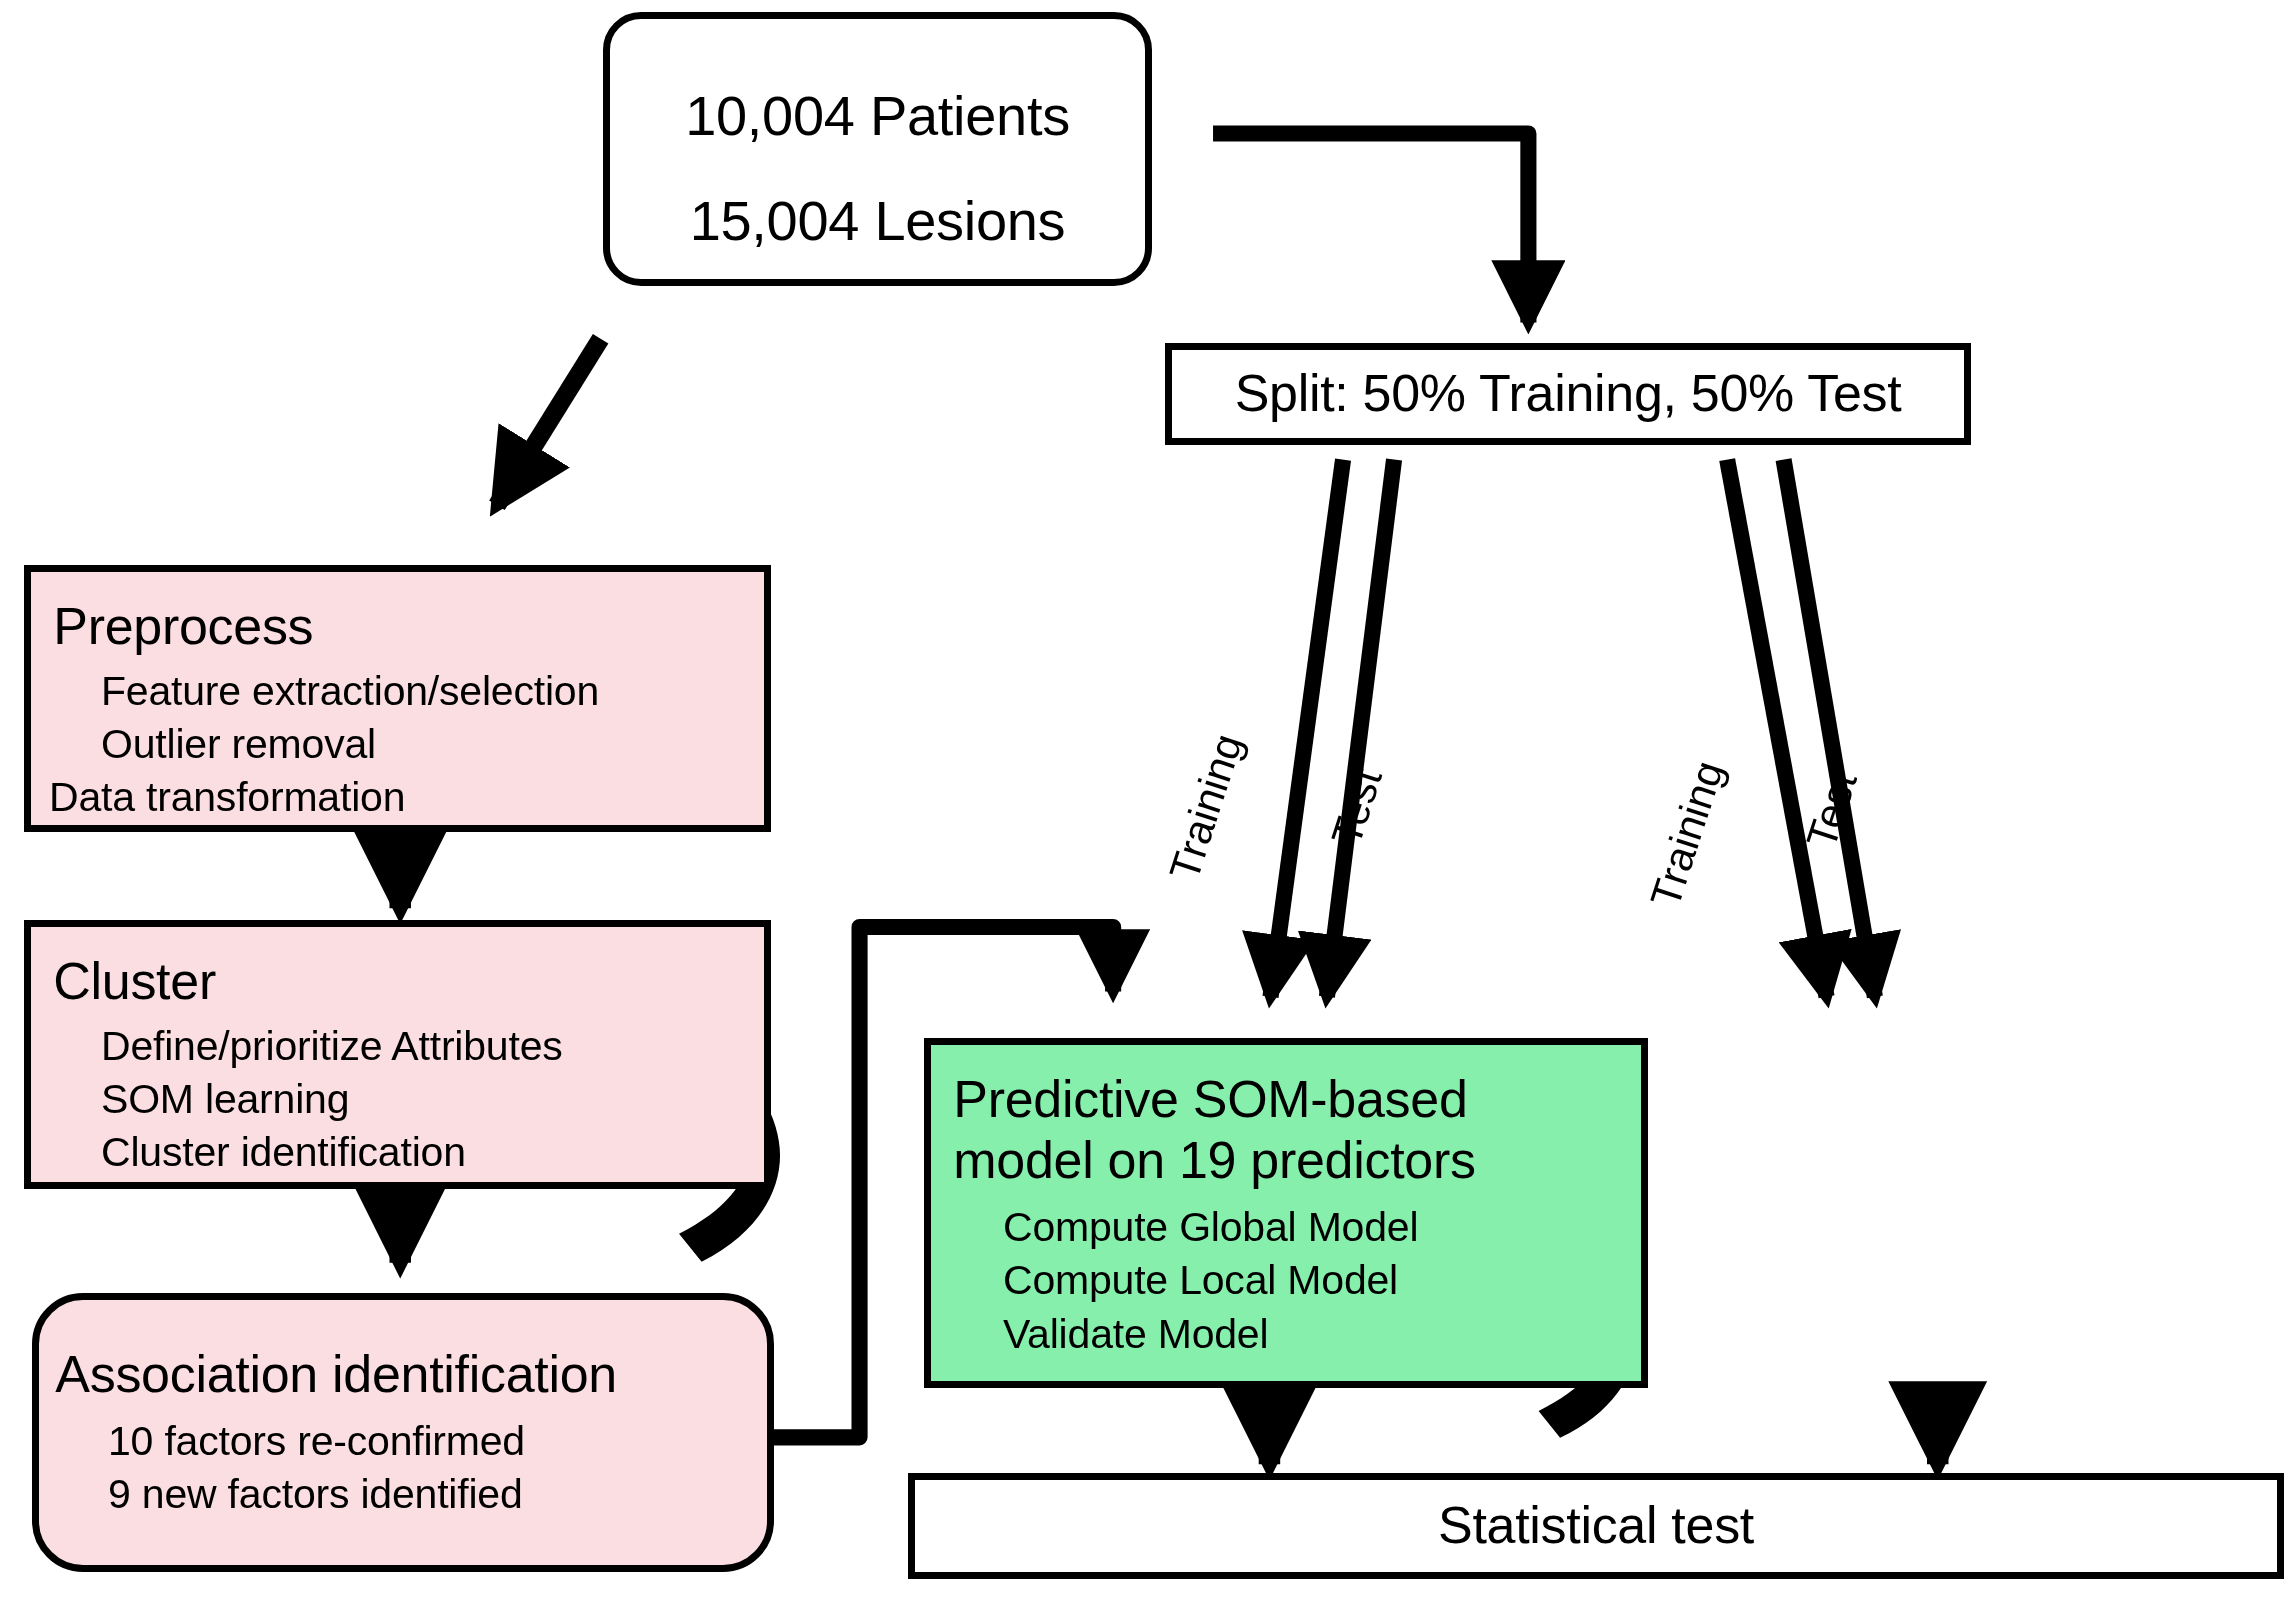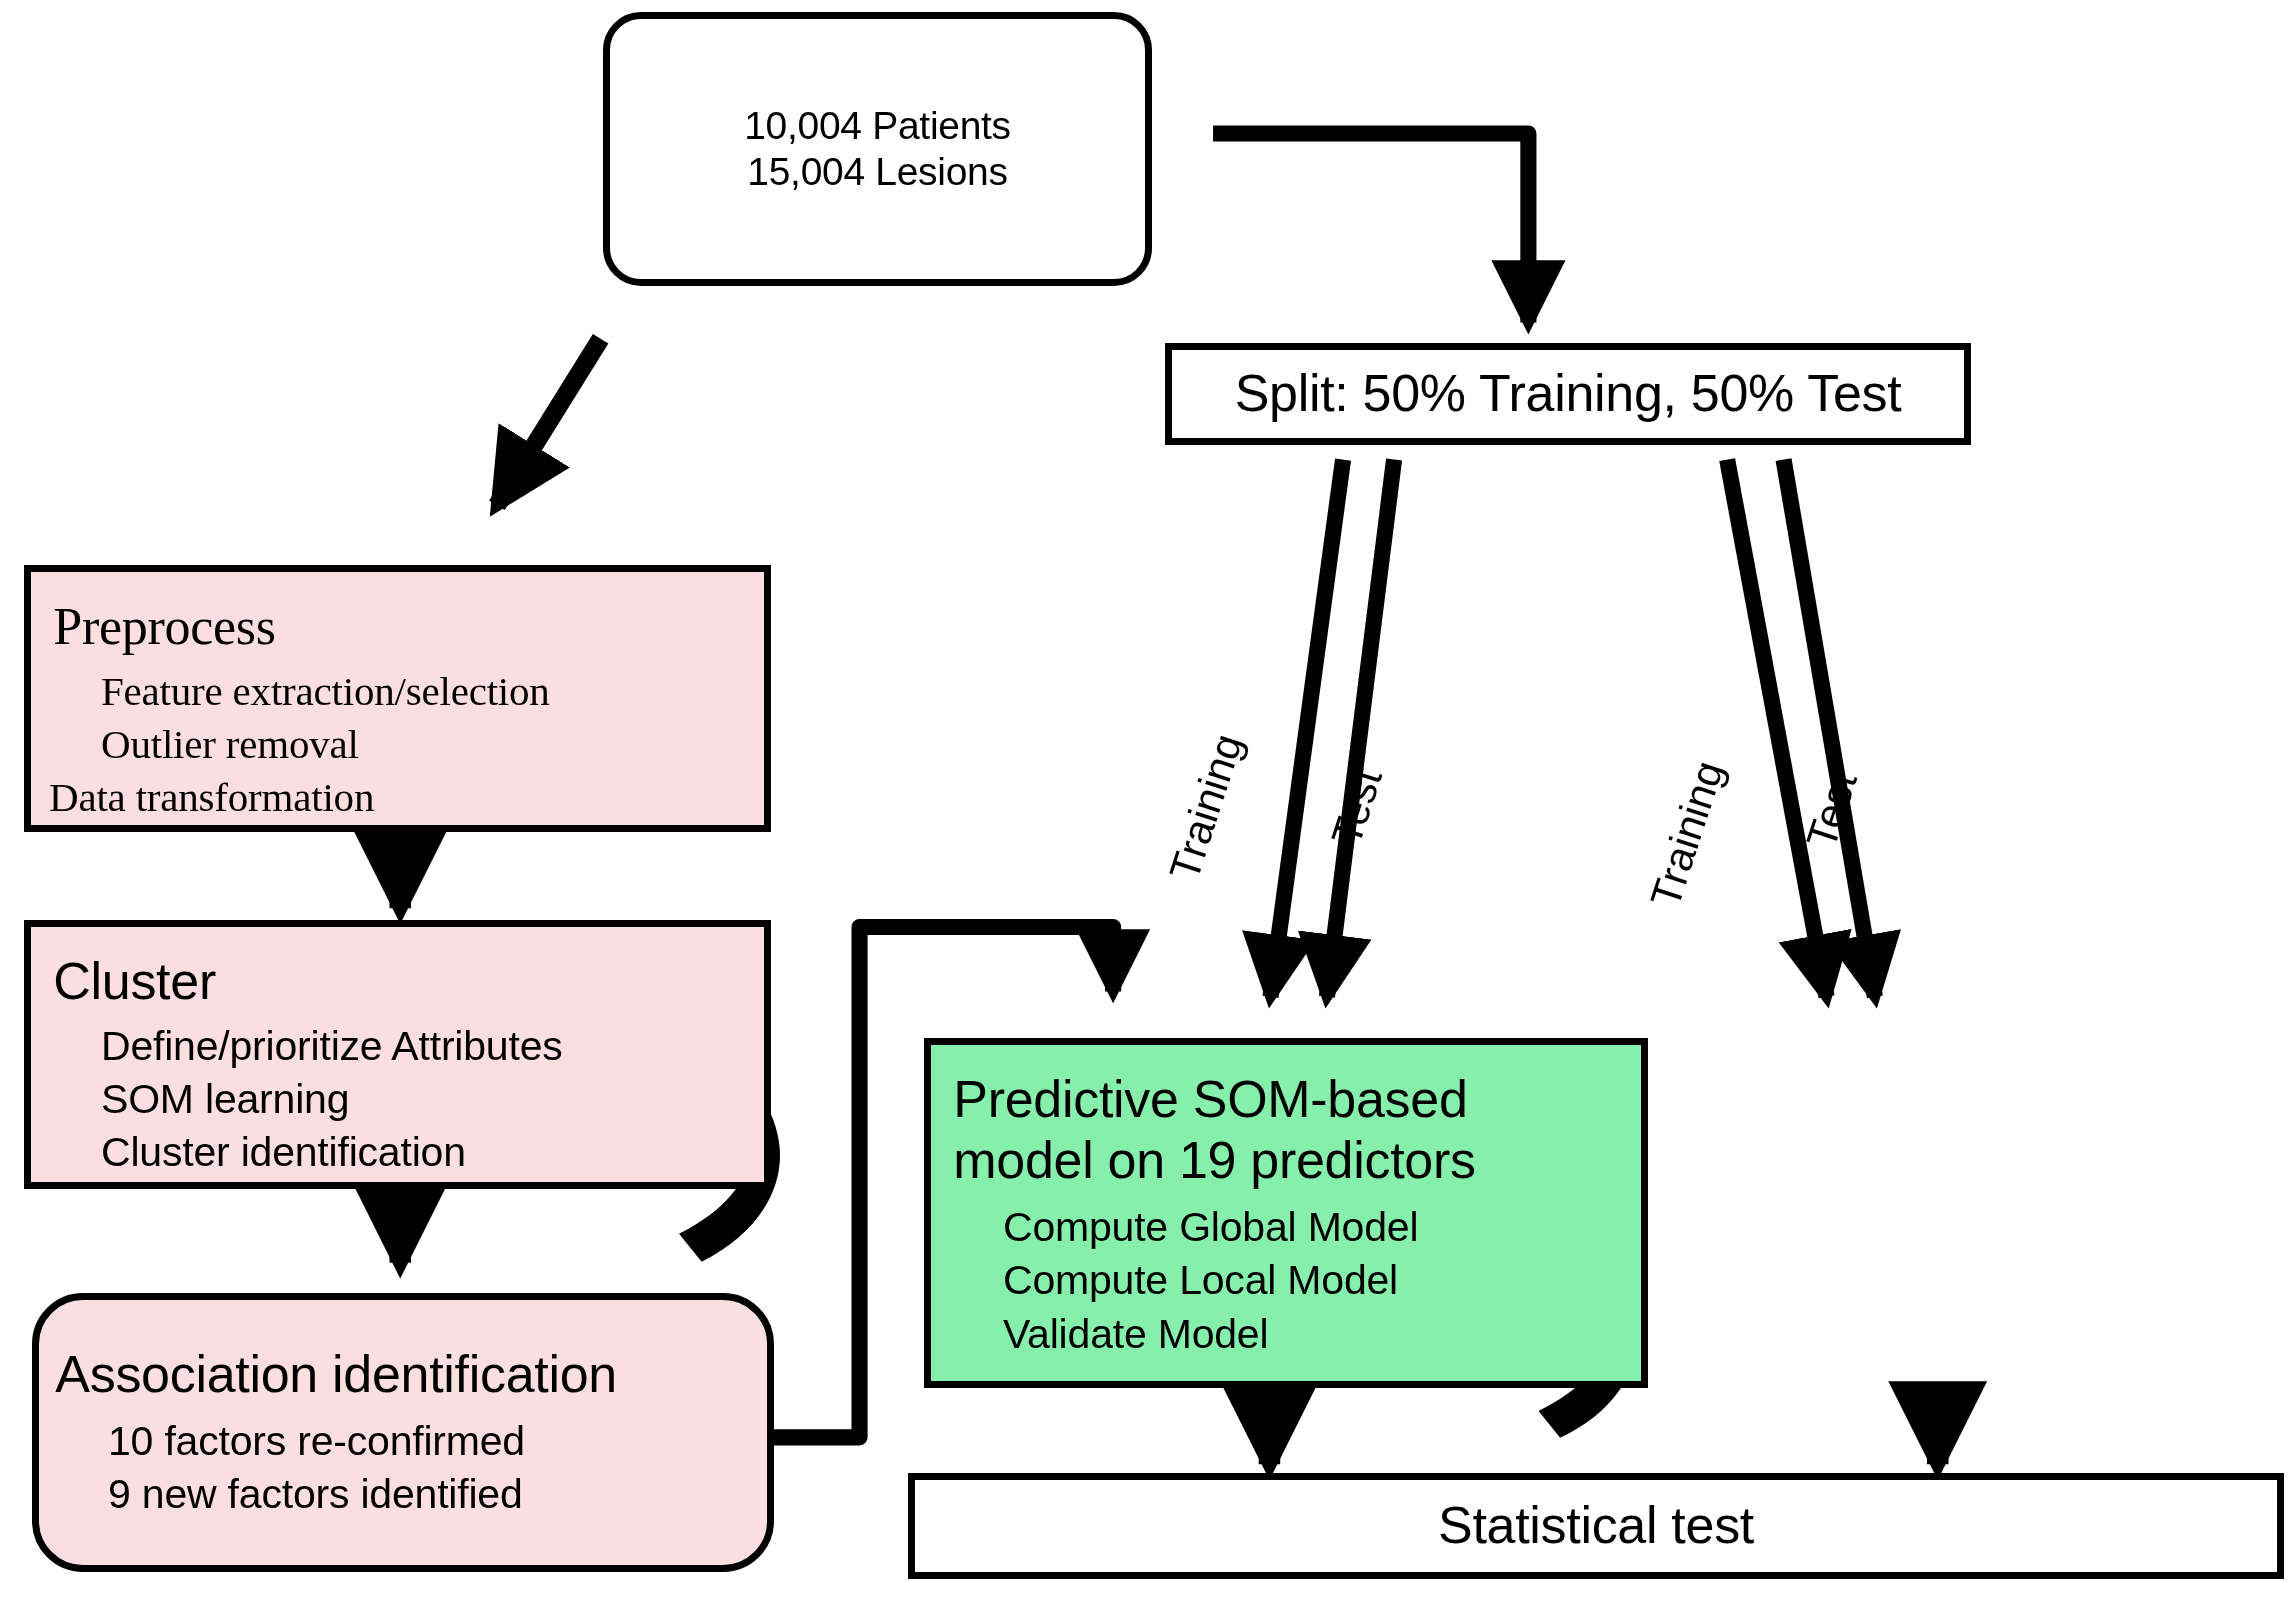--- a/index.html
+++ b/index.html
@@ -24,21 +24,21 @@
   .node.blue{background:#86efac;margin-left:16px;}
   .node.rounded{border-radius:38px;}
   .node.rounded-lg{border-radius:51px;}
 
   .ttl{
     font-size:52px;
     line-height:1.18;
     letter-spacing:-0.3px;
     white-space:pre-line;
   }
-  .ttl.big{font-size:39px;}
+  .ttl.big{font-size:56px;margin-top:39px;}
   .sub{
     font-size:41px;
     line-height:1.30;
     letter-spacing:-0.2px;
     white-space:pre-line;
   }
   .center{align-items:center;justify-content:center;text-align:center;}
   .pad{padding:14px 18px;}
 
   
@@ -137,21 +137,21 @@
 
   <div class="node rounded center" style="left:603px;top:11.8px;width:549px;height:274px;">
     <div class="ttl big">10,004 Patients</div>
     <div class="ttl big">15,004 Lesions</div>
   </div>
 
   <div class="node center" style="left:1165px;top:343px;width:806px;height:102px;">
     <div class="ttl">Split: 50% Training, 50% Test</div>
   </div>
 
-  <div class="node pink pad" style="left:24px;top:565px;width:747px;height:267px;font-family:Liberation Serif, serif;">
+  <div class="node pink pad" style="left:24px;top:565px;width:747px;height:267px;">
     <div class="ttl" style="margin:9.7px 0 7.5px 4.3px;">Preprocess</div>
     <div class="sub" style="margin-left:52px;">Feature extraction/selection</div>
     <div class="sub" style="margin-left:52px;">Outlier removal</div>
     <div class="sub" style="">Data transformation</div>
   </div>
 
   <div class="node pink pad" style="left:24px;top:920px;width:747px;height:269px;">
     <div class="ttl" style="margin:9.7px 0 7.5px 4.3px;">Cluster</div>
     <div class="sub" style="margin-left:52px;">Define/prioritize Attributes</div>
     <div class="sub" style="margin-left:52px;">SOM learning</div>

